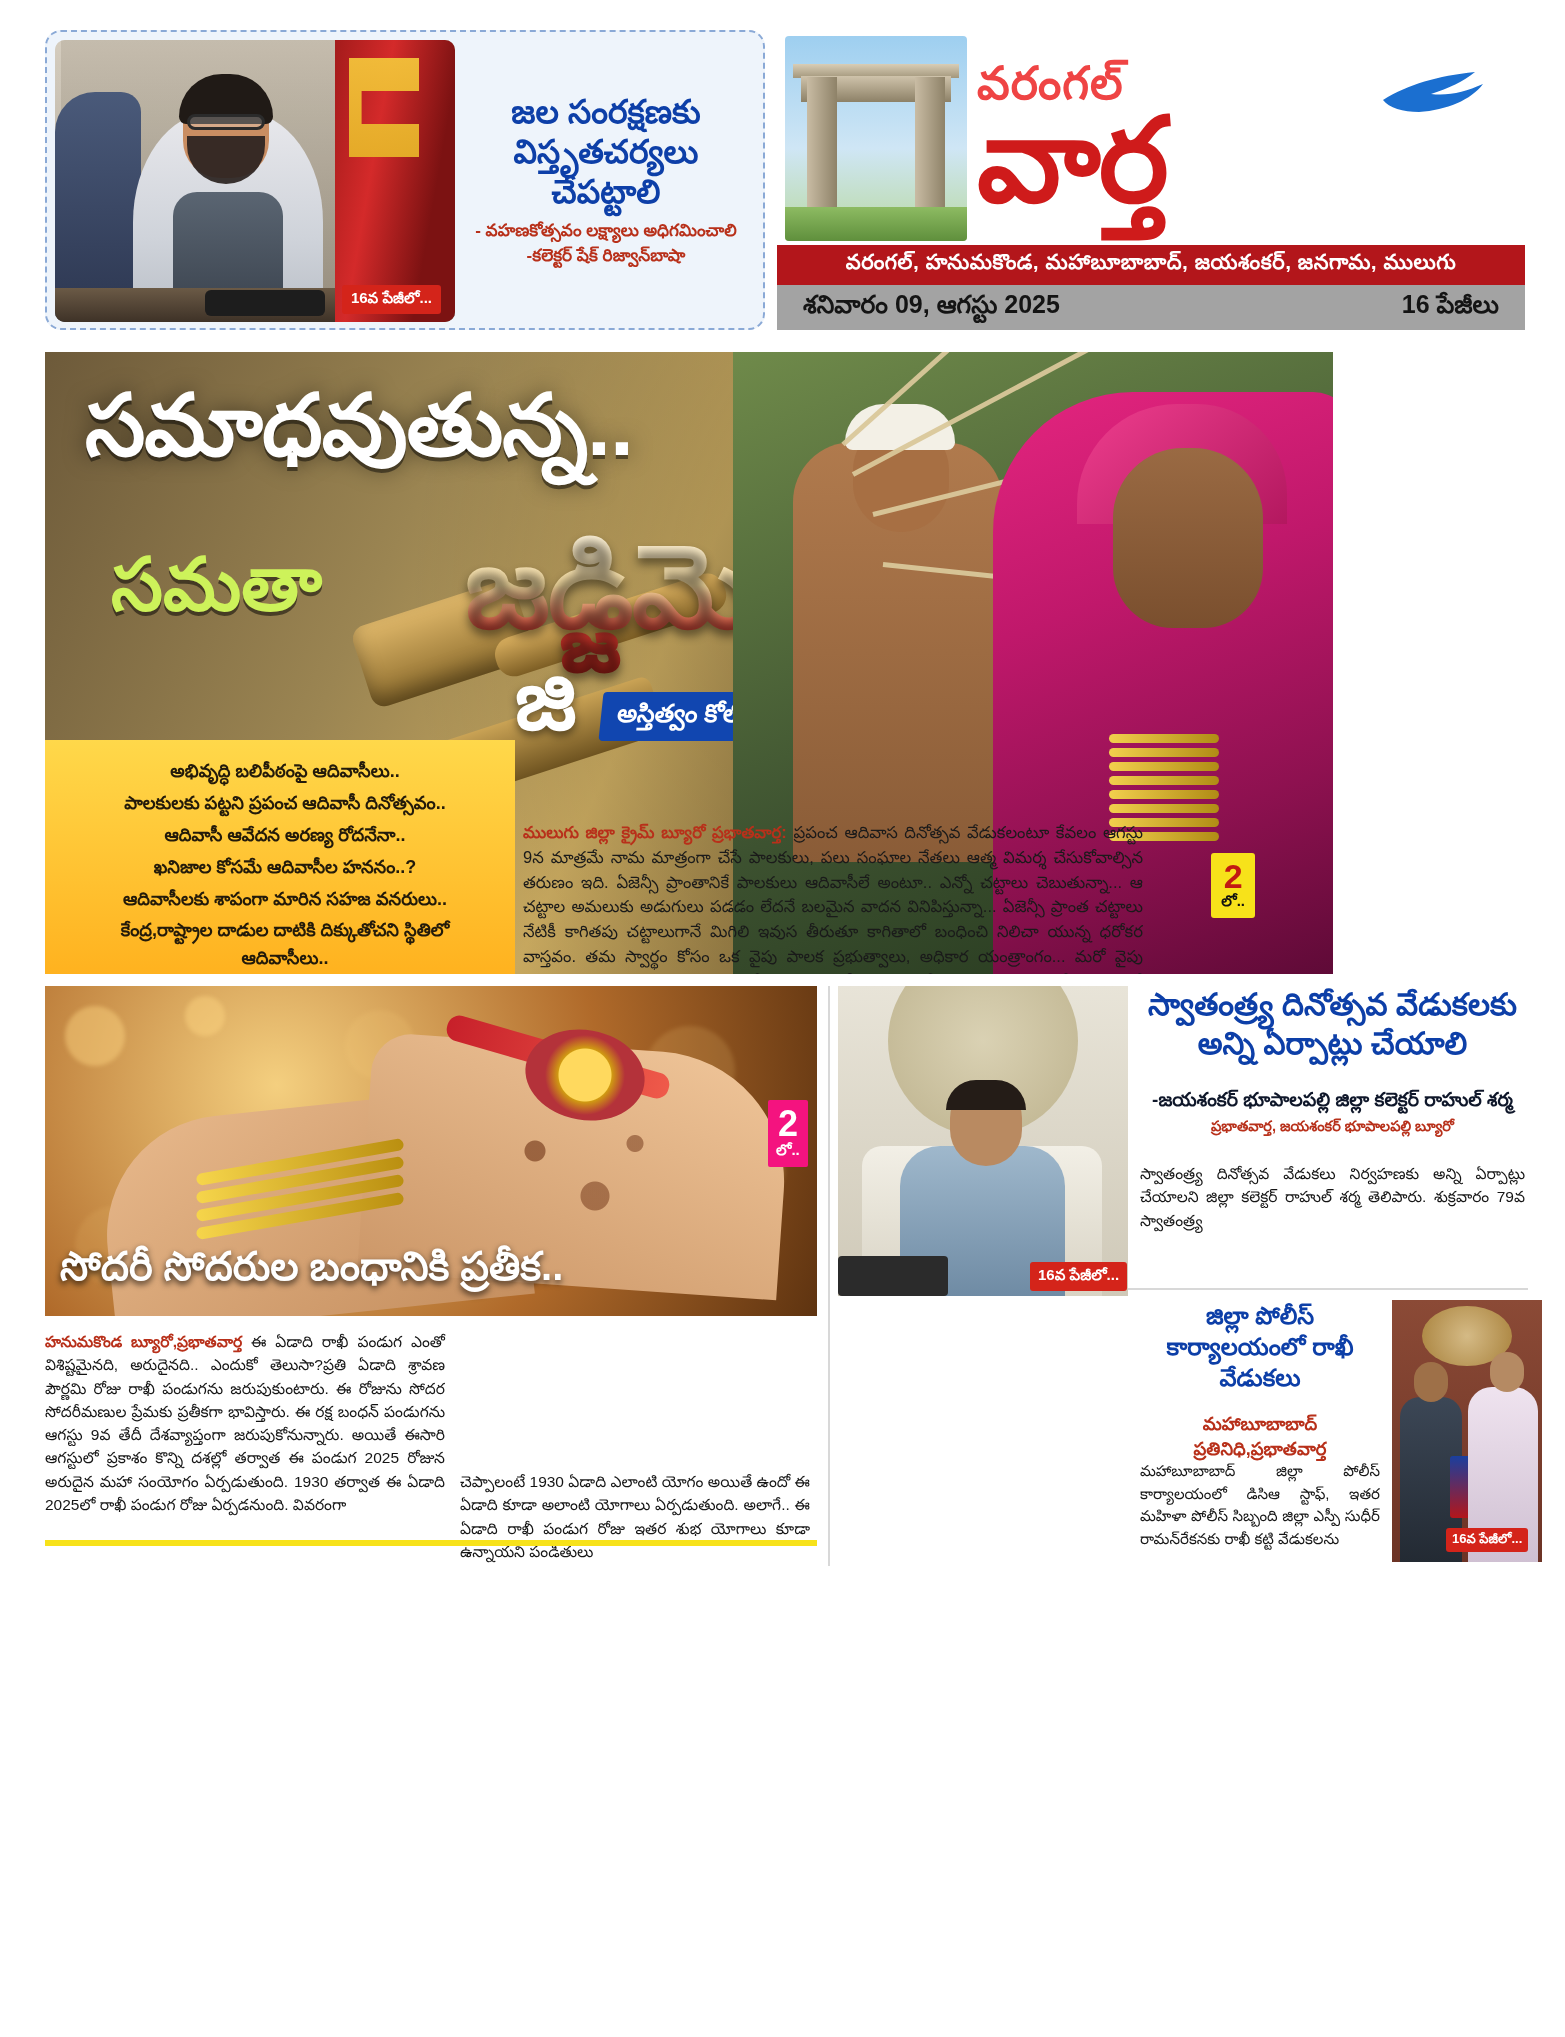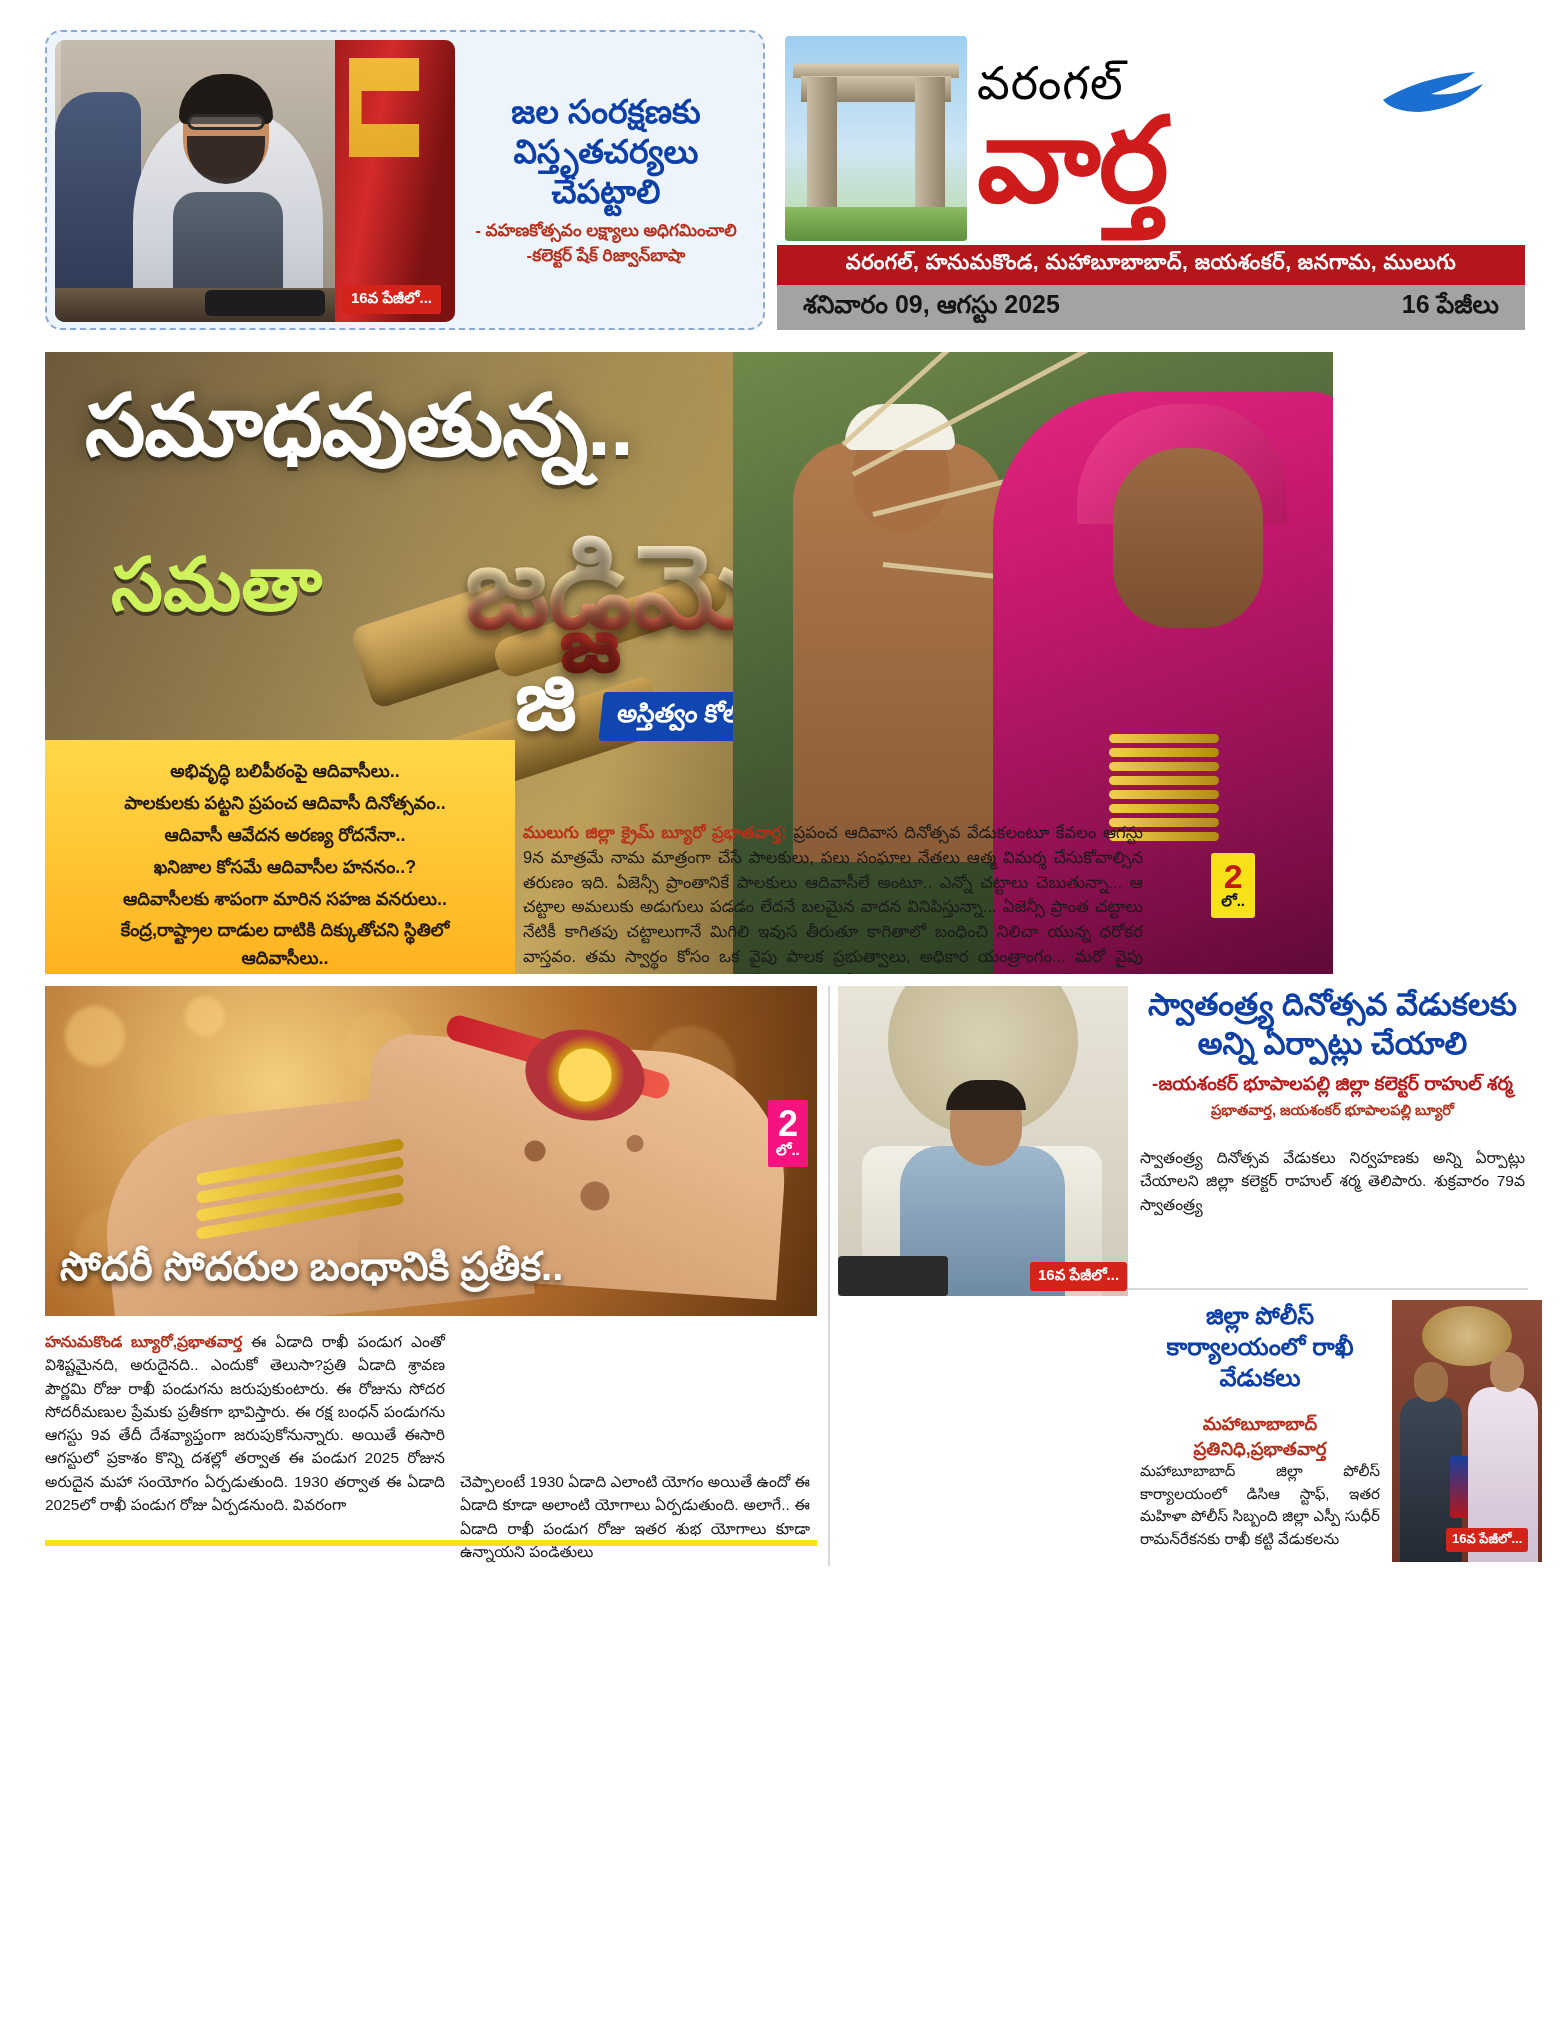--- a/index.html
+++ b/index.html
@@ -147,21 +147,21 @@
     background:linear-gradient(180deg,#d8cdb6,#a3977c);
   }
   .mast-logo .grass{
     position:absolute; left:4px; right:4px; bottom:4px; height:34px;
     background:linear-gradient(180deg,#8dbb62,#5f8f3c); border-radius:0 0 4px 4px;
   }
   .mast-title-wrap{
     flex:1; padding-left:6px; position:relative;
   }
   .mast-small {
-    font-size:46px; font-weight:normal; color:#000000; letter-spacing:1px;
+    font-size:46px; font-weight:bold; color:#ef4444; letter-spacing:1px;
     line-height:1; margin-bottom:0;
   }
   .mast-big {
     font-size:118px; font-weight:bold; color:#cf1b1b; line-height:.92;
     letter-spacing:-2px;
   }
   .mast-bird{
     position:absolute; right:26px; top:6px; width:120px; height:56px;
   }
   .mast-editions {
@@ -402,21 +402,21 @@
     padding:4px 8px; border-radius:3px;
   }
   .coll-col{
     position:absolute; left:1140px; top:986px; width:385px;
   }
   .coll-head{
     font-size:31px; font-weight:bold; color:#0d3fa8; line-height:1.25;
     text-align:center;
   }
   .coll-sub{
-    margin-top:8px; font-size:19px; font-weight:bold; color:#b91c1c;
+    margin-top:24px; font-size:19px; font-weight:bold; color:#0f172a;
     text-align:center; line-height:1.3;
   }
   .coll-byline{
     margin-top:6px; font-size:14.5px; color:#b8301a; text-align:center; font-weight:bold;
   }
   .coll-body{
     margin-top:24px; font-size:15.5px; line-height:1.5; color:#151515; text-align:justify;
   }
 
   

